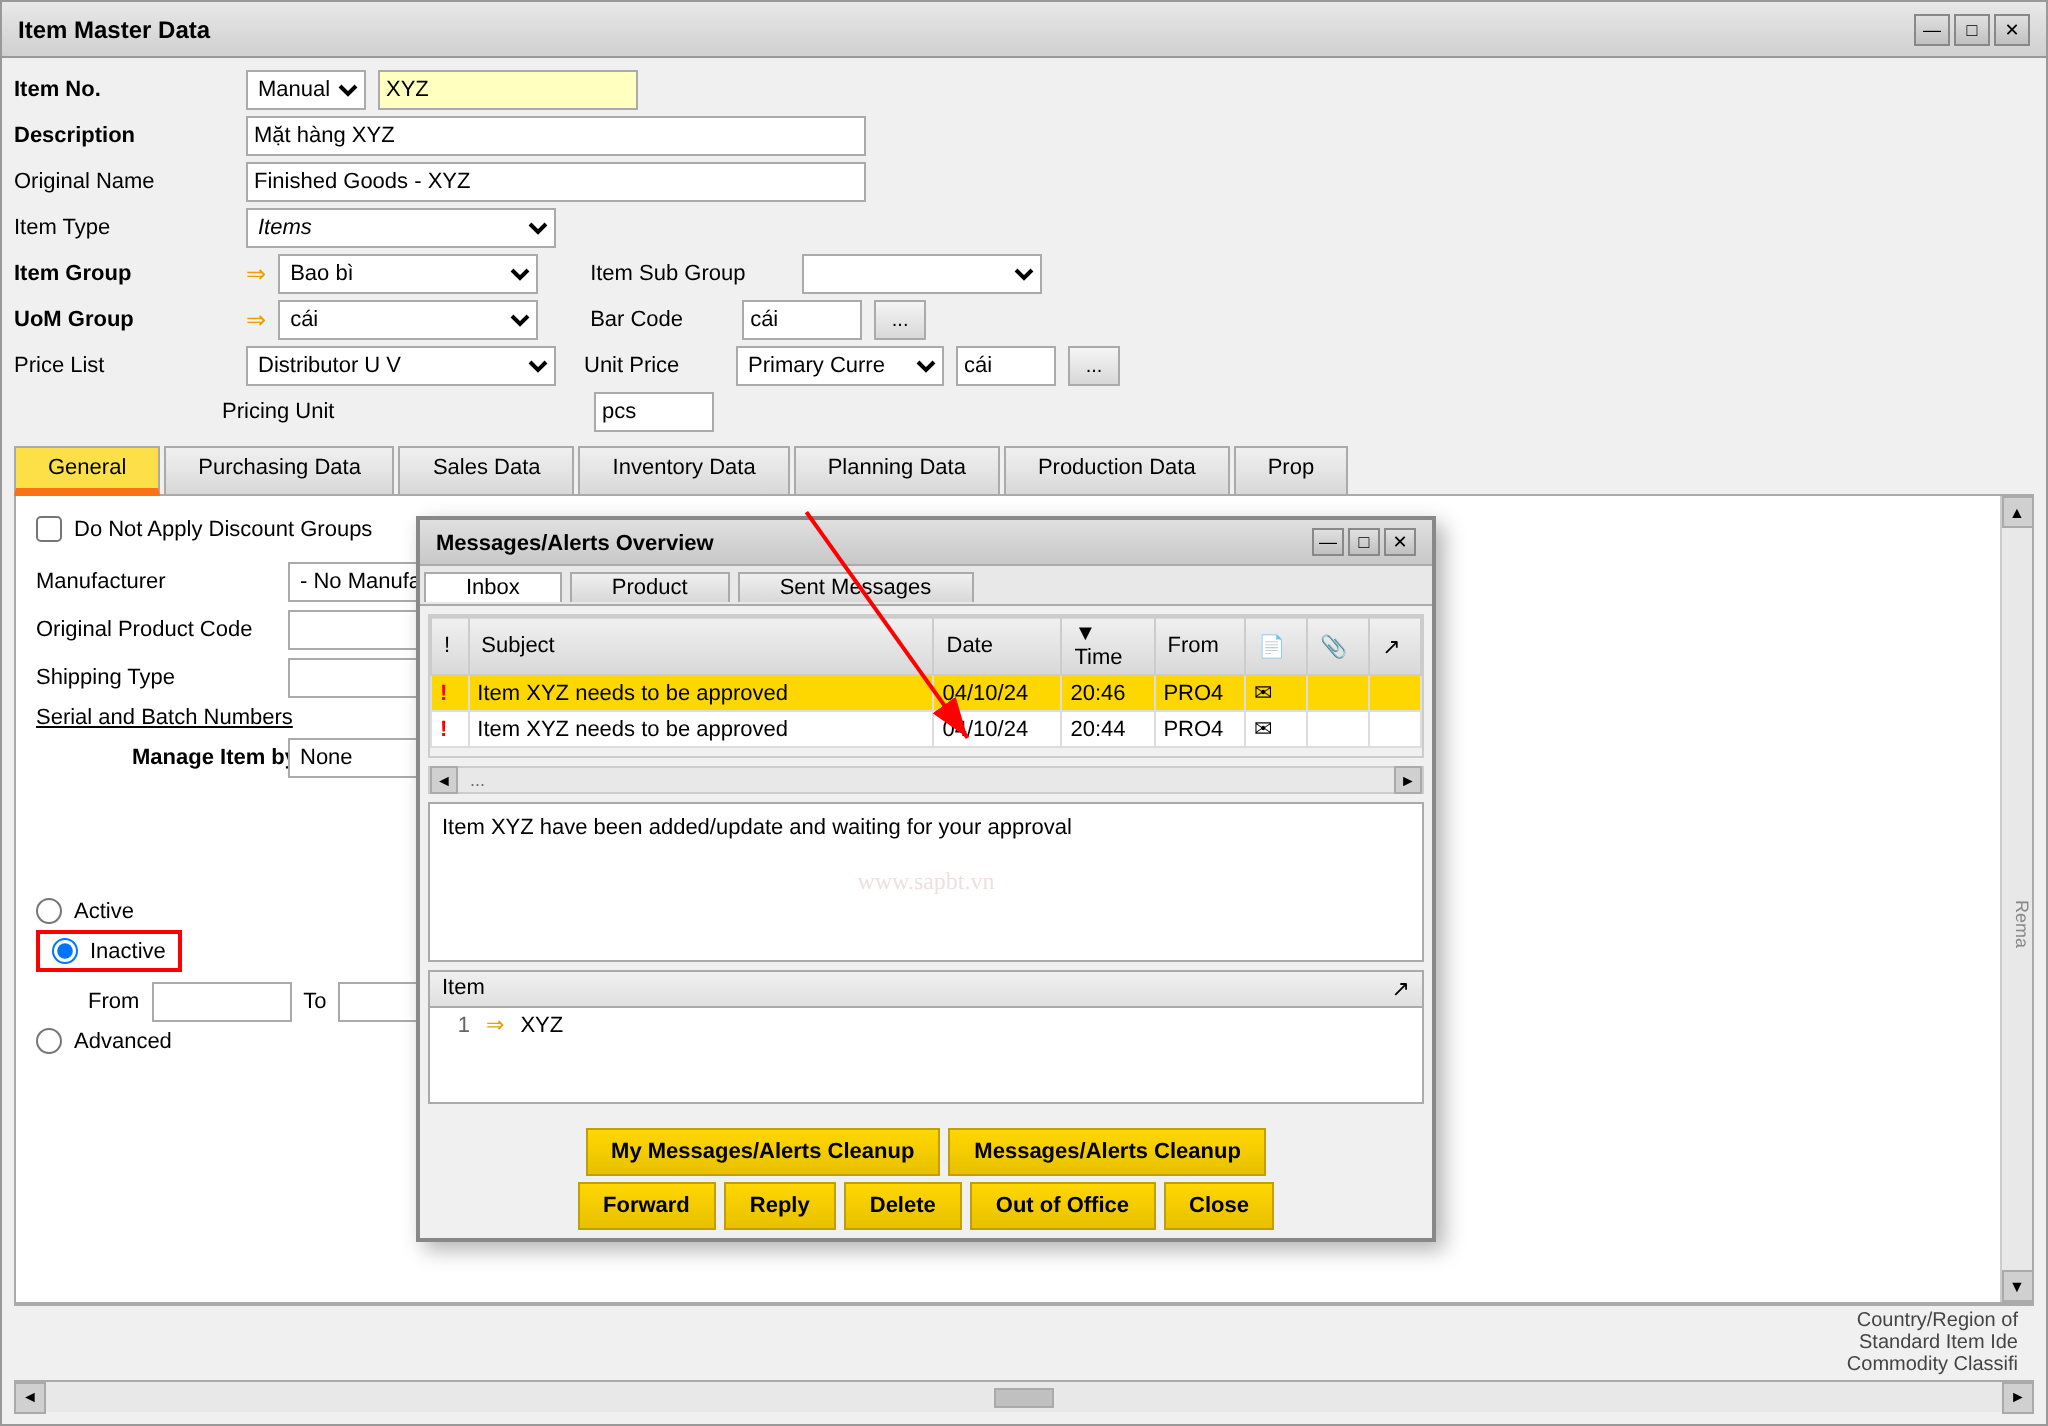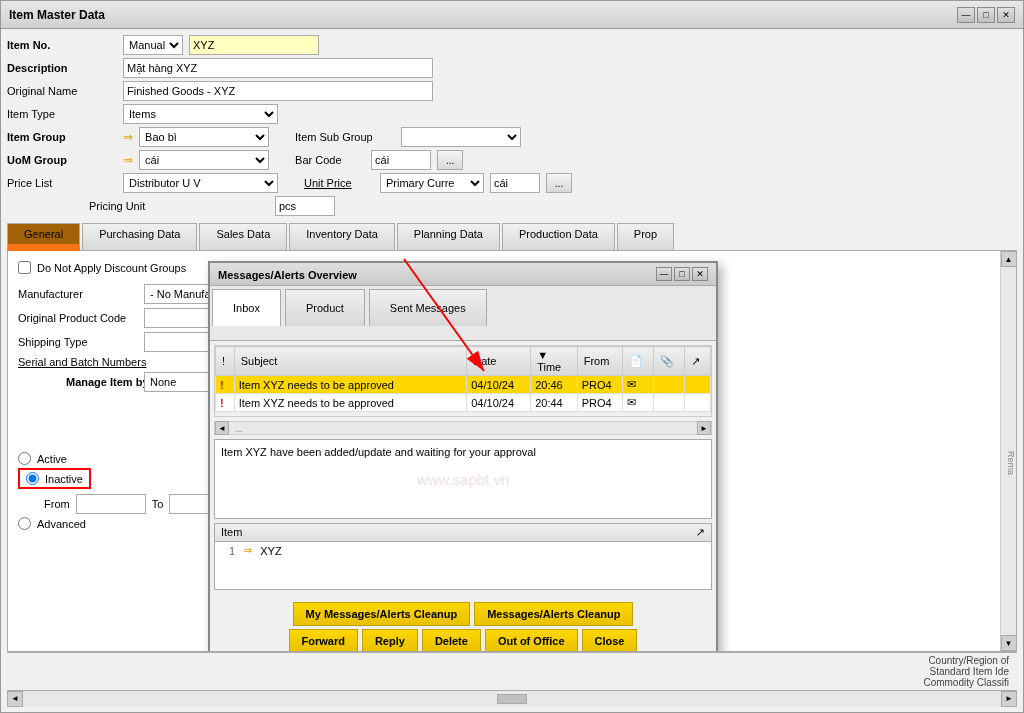--- a/index.html
+++ b/index.html
@@ -14,42 +14,42 @@
     .label-bold { font-weight: bold; }
     .input-field { height: 20px; border: 1px solid #aaa; background: #fff; padding: 1px 3px; font-size: 11px; }
     .input-yellow { background: #ffffc0; }
     .select-field { height: 20px; border: 1px solid #aaa; background: #fff; padding: 1px; font-size: 11px; }
     .btn-small { height: 20px; width: 26px; background: linear-gradient(to bottom, #f5f5f5, #d8d8d8); border: 1px solid #aaa; font-size: 10px; cursor: pointer; display: flex; align-items: center; justify-content: center; }
     .arrow-icon { color: #e8a000; font-size: 12px; }
     .form-line { display: flex; align-items: center; gap: 6px; margin-bottom: 3px; }
     
     .tabs-bar { display: flex; border-bottom: 1px solid #aaa; margin-bottom: 0; }
     .tab { padding: 4px 16px; border: 1px solid #aaa; border-bottom: none; background: linear-gradient(to bottom, #f0f0f0, #d8d8d8); cursor: pointer; font-size: 11px; margin-right: 2px; }
-    .tab.active { background: #a16207; border-bottom: 7px solid #f97316; margin-bottom: -1px; }
+    .tab.active { background: #fde047; border-bottom: 4px solid #f97316; margin-bottom: -1px; }
     
     
     .dialog-overlay { position: absolute; top: 10px; left: 200px; width: 510px; background: #f0f0f0; border: 2px solid #888; box-shadow: 4px 4px 10px rgba(0,0,0,0.3); z-index: 100; }
     .dialog-title-bar { background: linear-gradient(to bottom, #e0e0e0, #c8c8c8); padding: 4px 8px; display: flex; align-items: flex-end; justify-content: space-between; border-bottom: 1px solid #aaa; }
     .dialog-title { font-size: 11px; font-weight: bold; }
     .dialog-btns { display: flex; gap: 2px; }
     .dialog-btn { width: 16px; height: 14px; background: linear-gradient(to bottom, #e0e0e0, #c0c0c0); border: 1px solid #888; font-size: 9px; cursor: pointer; display: flex; align-items: center; justify-content: center; }
     
     .dialog-tabs { display: flex; border-bottom: 1px solid #aaa; background: #e8e8e8; }
-    .dialog-tab { padding: 12px 20px; border: 1px solid #aaa; border-bottom: none; margin: 3px 2px 14px; background: linear-gradient(to bottom, #f0f0f0, #d8d8d8); cursor: pointer; font-size: 11px; }
+    .dialog-tab { padding: 1px 20px; border: 1px solid #aaa; border-bottom: none; margin: 3px 2px 1px; background: linear-gradient(to bottom, #f0f0f0, #d8d8d8); cursor: pointer; font-size: 11px; }
     .dialog-tab.active { background: #fff; }
     
     .dialog-body { padding: 4px; }
     
     .msg-table { width: 100%; border-collapse: collapse; margin-bottom: 4px; }
     .msg-table th { background: linear-gradient(to bottom, #f0f0f0, #d8d8d8); border: 1px solid #ccc; padding: 2px 6px; font-size: 11px; text-align: left; font-weight: normal; }
     .msg-table td { border: 1px solid #ddd; padding: 2px 4px; font-size: 11px; background: #fff; }
     .msg-table tr.selected td { background: #ffd700; }
     
     .msg-preview { border: 1px solid #aaa; background: #fff; min-height: 80px; padding: 6px; font-size: 11px; margin-bottom: 4px; position: relative; }
-    .watermark { position: absolute; top: 50%; left: 50%; transform: translate(-50%, -50%); color: rgba(200,150,150,0.3); font-size: 15px; text-align: center; pointer-events: none; white-space: nowrap; }
+    .watermark { position: absolute; top: 50%; left: 50%; transform: translate(-50%, -50%); color: rgba(200,150,150,0.3); font-size: 12px; text-align: center; pointer-events: none; white-space: nowrap; font-family: Liberation Serif, serif; }
     
     .item-section { border: 1px solid #aaa; background: #fff; margin-bottom: 4px; position: relative; }
     .item-header { background: linear-gradient(to bottom, #f0f0f0, #e0e0e0); padding: 2px 6px; font-size: 11px; border-bottom: 1px solid #aaa; display: flex; justify-content: space-between; }
     .item-row { display: flex; align-items: center; padding: 2px 4px; gap: 8px; }
     .item-num { width: 16px; text-align: right; color: #666; }
     
     .dialog-footer { display: flex; flex-direction: column; gap: 3px; padding: 4px; }
     .footer-row { display: flex; gap: 4px; justify-content: center; }
     .footer-btn { height: 24px; padding: 0 12px; background: linear-gradient(to bottom, #ffd700, #e8c000); border: 1px solid #c0a000; font-size: 11px; cursor: pointer; font-weight: bold; color: #000; }
     
@@ -94,21 +94,21 @@
         <input class="input-field" style="width: 310px;" value="Mặt hàng XYZ">
       </div>
 
       <div class="form-line">
         <span class="label" style="width:110px;">Original Name</span>
         <input class="input-field" style="width: 310px;" value="Finished Goods - XYZ">
       </div>
 
       <div class="form-line">
         <span class="label" style="width:110px;">Item Type</span>
-        <select class="select-field" style="width:155px;">
+        <select class="select-field" style="width:155px;font-style:italic;">
           <option>Items</option>
         </select>
       </div>
 
       <div class="form-line">
         <span class="label label-bold" style="width:110px;">Item Group</span>
         <span class="arrow-icon">⇒</span>
         <select class="select-field" style="width:130px;">
           <option>Bao bì</option>
         </select>
@@ -127,30 +127,30 @@
         <span class="label" style="width:70px; margin-left:20px;">Bar Code</span>
         <input class="input-field" style="width: 60px;" value="cái">
         <button class="btn-small">...</button>
       </div>
 
       <div class="form-line">
         <span class="label" style="width:110px;">Price List</span>
         <select class="select-field" style="width:155px;">
           <option>Distributor U V</option>
         </select>
-        <span class="label" style="width:70px; margin-left:20px;text-decoration:underline;">Unit Price</span>
+        <span class="label" style="width:70px; margin-left:8px;">Unit Price</span>
         <select class="select-field" style="width:104px;">
           <option>Primary Curre</option>
         </select>
         <input class="input-field" style="width: 50px;" value="cái">
         <button class="btn-small">...</button>
       </div>
 
       <div class="form-line">
-        <span class="label" style="width:180px; margin-left:82px;">Pricing Unit</span>
+        <span class="label" style="width:180px; margin-left:104px;">Pricing Unit</span>
         <input class="input-field" style="width: 60px;" value="pcs">
       </div>
     </div>
 
     <div class="tabs-bar">
       <div class="tab active">General</div>
       <div class="tab">Purchasing Data</div>
       <div class="tab">Sales Data</div>
       <div class="tab">Inventory Data</div>
       <div class="tab">Planning Data</div>

